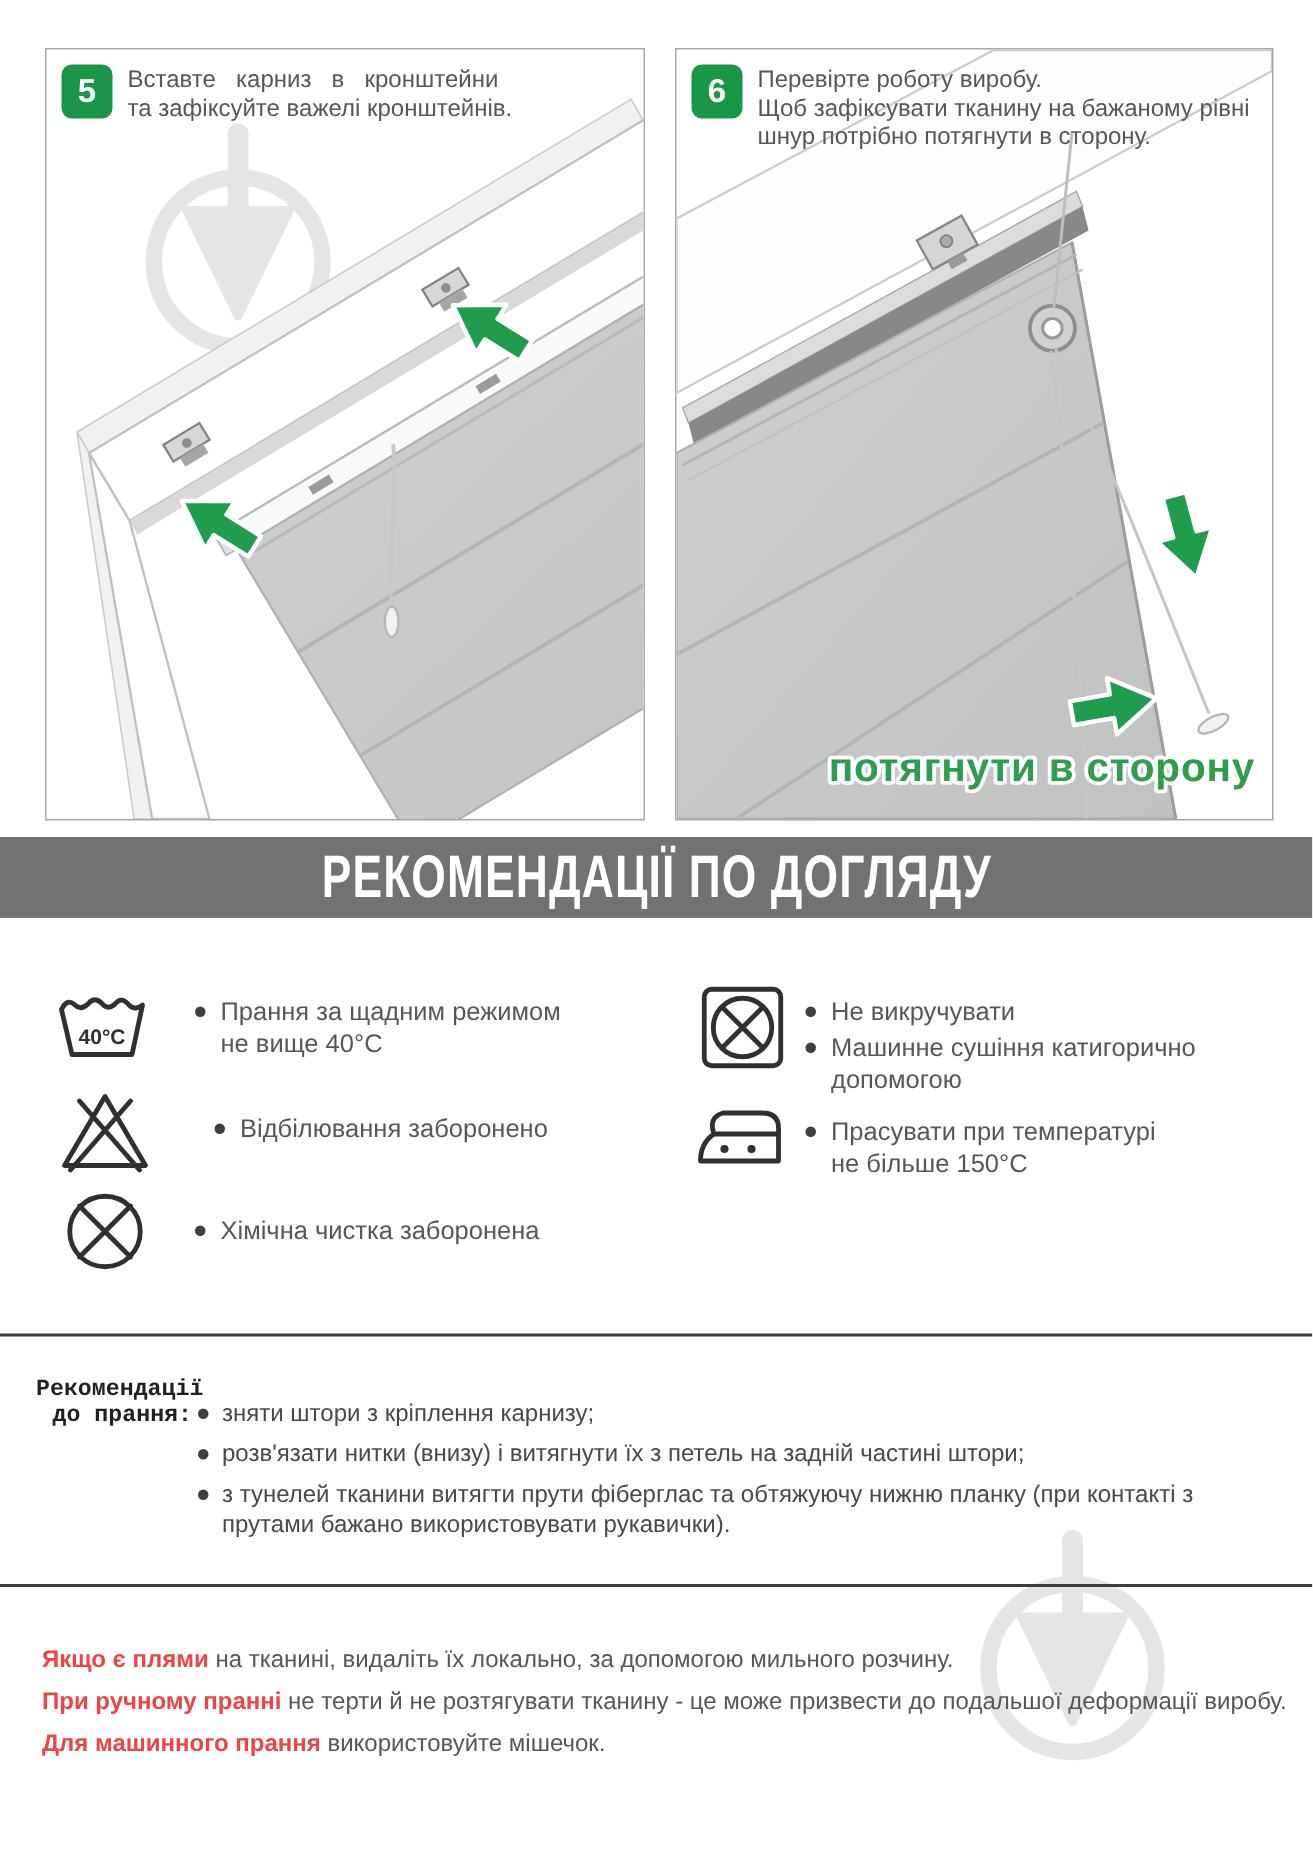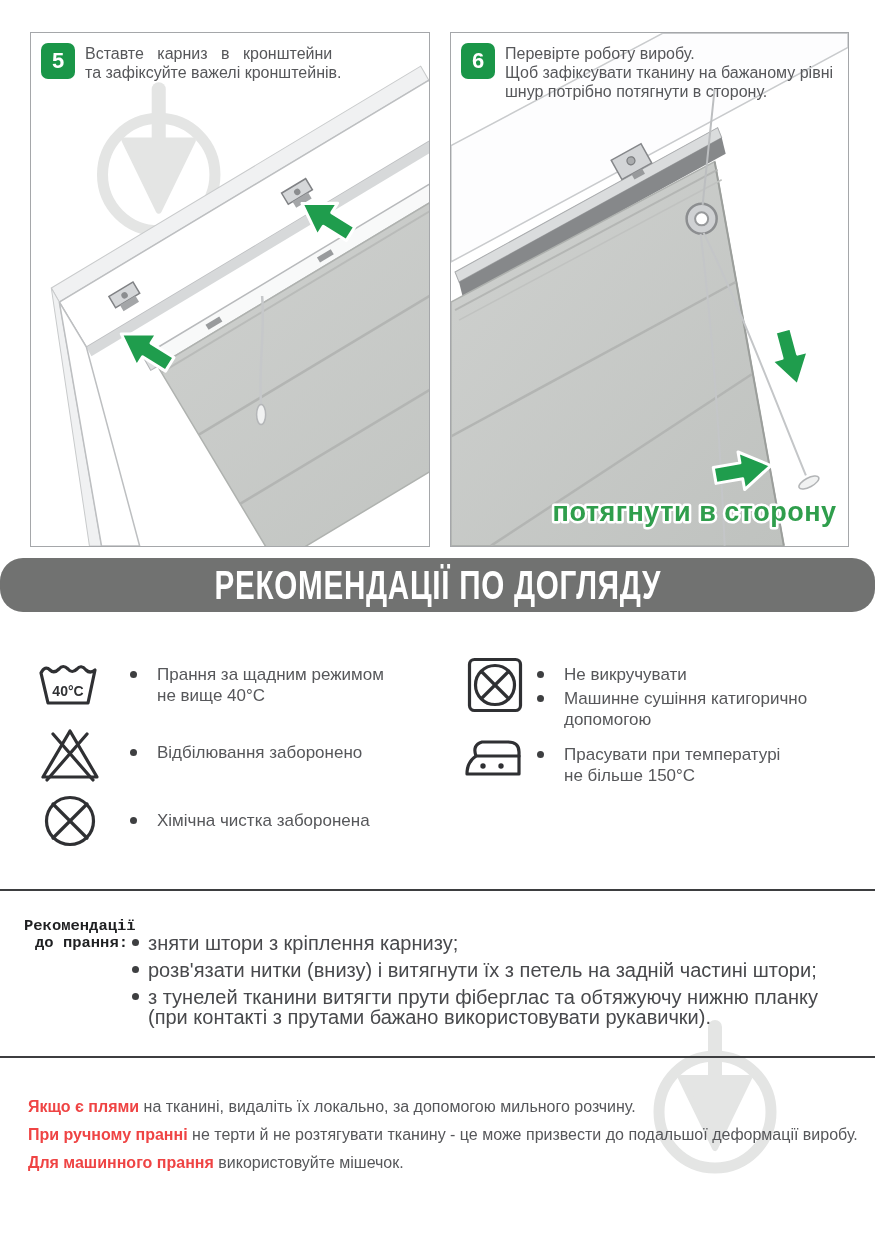--- a/index.html
+++ b/index.html
@@ -10,38 +10,38 @@
   .panel{position:absolute;z-index:1;background:#fff;border:1.5px solid #a5a7aa;overflow:hidden;}
   .illus{position:absolute;left:0;top:0;width:100%;height:100%;}
   .badge{position:absolute;left:10px;top:10px;width:34px;height:36px;border-radius:7px;
          background:var(--green,#1a9648);color:#fff;font-weight:bold;font-size:22px;
          display:flex;align-items:center;justify-content:center;}
   .step-text{position:absolute;left:54px;top:11px;font-size:16px;line-height:19px;
              color:var(--text,#56575a);white-space:nowrap;}
   .justify1{word-spacing:9px;}
   
   .banner{position:absolute;left:0;top:558px;width:875px;height:54px;background:var(--banner_bg,#717271);
-          z-index:1;display:flex;align-items:center;justify-content:center;border-radius:23px;}
+          z-index:1;display:flex;align-items:center;justify-content:center;}
   .banner span{color:#fff;font-weight:bold;font-size:40px;letter-spacing:1px;
                display:inline-block;transform:scaleX(0.74);white-space:nowrap;}
   
   .care-icon{position:absolute;z-index:1;}
   .ink{stroke:var(--icon,#2f3033);fill:none;stroke-width:3.2;stroke-linejoin:round;stroke-linecap:round;}
   .ink-fill{fill:var(--icon,#2f3033);stroke:none;}
   .icon-num{fill:var(--icon,#2f3033);font-weight:bold;font-size:14px;
             font-family:"Liberation Sans","DejaVu Sans",sans-serif;}
-  .care-item{position:absolute;z-index:1;display:flex;gap:20px;font-size:17px;line-height:21px;
+  .care-item{position:absolute;z-index:1;display:flex;gap:10px;font-size:17px;line-height:21px;
              color:var(--text,#56575a);white-space:nowrap;}
   .dot{flex:0 0 auto;width:7px;height:7px;border-radius:50%;background:#3e3f41;margin-top:7px;}
   
   .divider{position:absolute;left:0;width:875px;height:2px;background:#3d3e40;z-index:1;}
   
   .wash-label{position:absolute;left:24px;top:918px;width:104px;text-align:right;font-weight:bold;
               color:#1f2022;font-size:15.5px;line-height:17px;z-index:1;font-family:Liberation Mono, monospace;}
-  .wash-item{position:absolute;left:132px;display:flex;gap:9px;font-size:20px;line-height:20px;
+  .wash-item{position:absolute;left:132px;display:flex;gap:9px;font-size:16px;line-height:20px;
              color:#48494c;z-index:1;}
   .wash-item .dot{margin-top:6px;}
   .wash-wrap{width:702px;white-space:normal;}
   
   .note{position:absolute;left:28px;font-size:16px;line-height:20px;color:var(--text,#56575a);
         white-space:nowrap;z-index:1;}
   .note b{color:#ef4444;}
   
   .arrow{fill:var(--arrow_green,#1f9d4d);stroke:#fff;stroke-width:3;stroke-linejoin:round;}
   .wm{fill:var(--watermark,#e4e5e4);}
@@ -188,21 +188,21 @@
       <div>Прання за щадним режимом</div>
       <div>не вище 40°С</div>
     </div>
   </div>
 
   <svg class="care-icon" style="left:40px;top:726px" width="60" height="56" viewBox="0 0 60 56">
     <path class="ink" d="M30,5 L3,51 L57,51 Z"></path>
     <line class="ink" x1="13" y1="8" x2="53" y2="54"></line>
     <line class="ink" x1="47" y1="8" x2="7" y2="54"></line>
   </svg>
-  <div class="care-item" style="left:130px;top:742px">
+  <div class="care-item" style="left:143px;top:742px">
     <span class="dot"></span>
     <div>
       <div>Відбілювання заборонено</div>
     </div>
   </div>
 
   <svg class="care-icon" style="left:42px;top:793px" width="56" height="56" viewBox="0 0 56 56">
     <circle class="ink" cx="28" cy="28" r="23.5"></circle>
     <line class="ink" x1="11" y1="11" x2="45" y2="45"></line>
     <line class="ink" x1="45" y1="11" x2="11" y2="45"></line>

